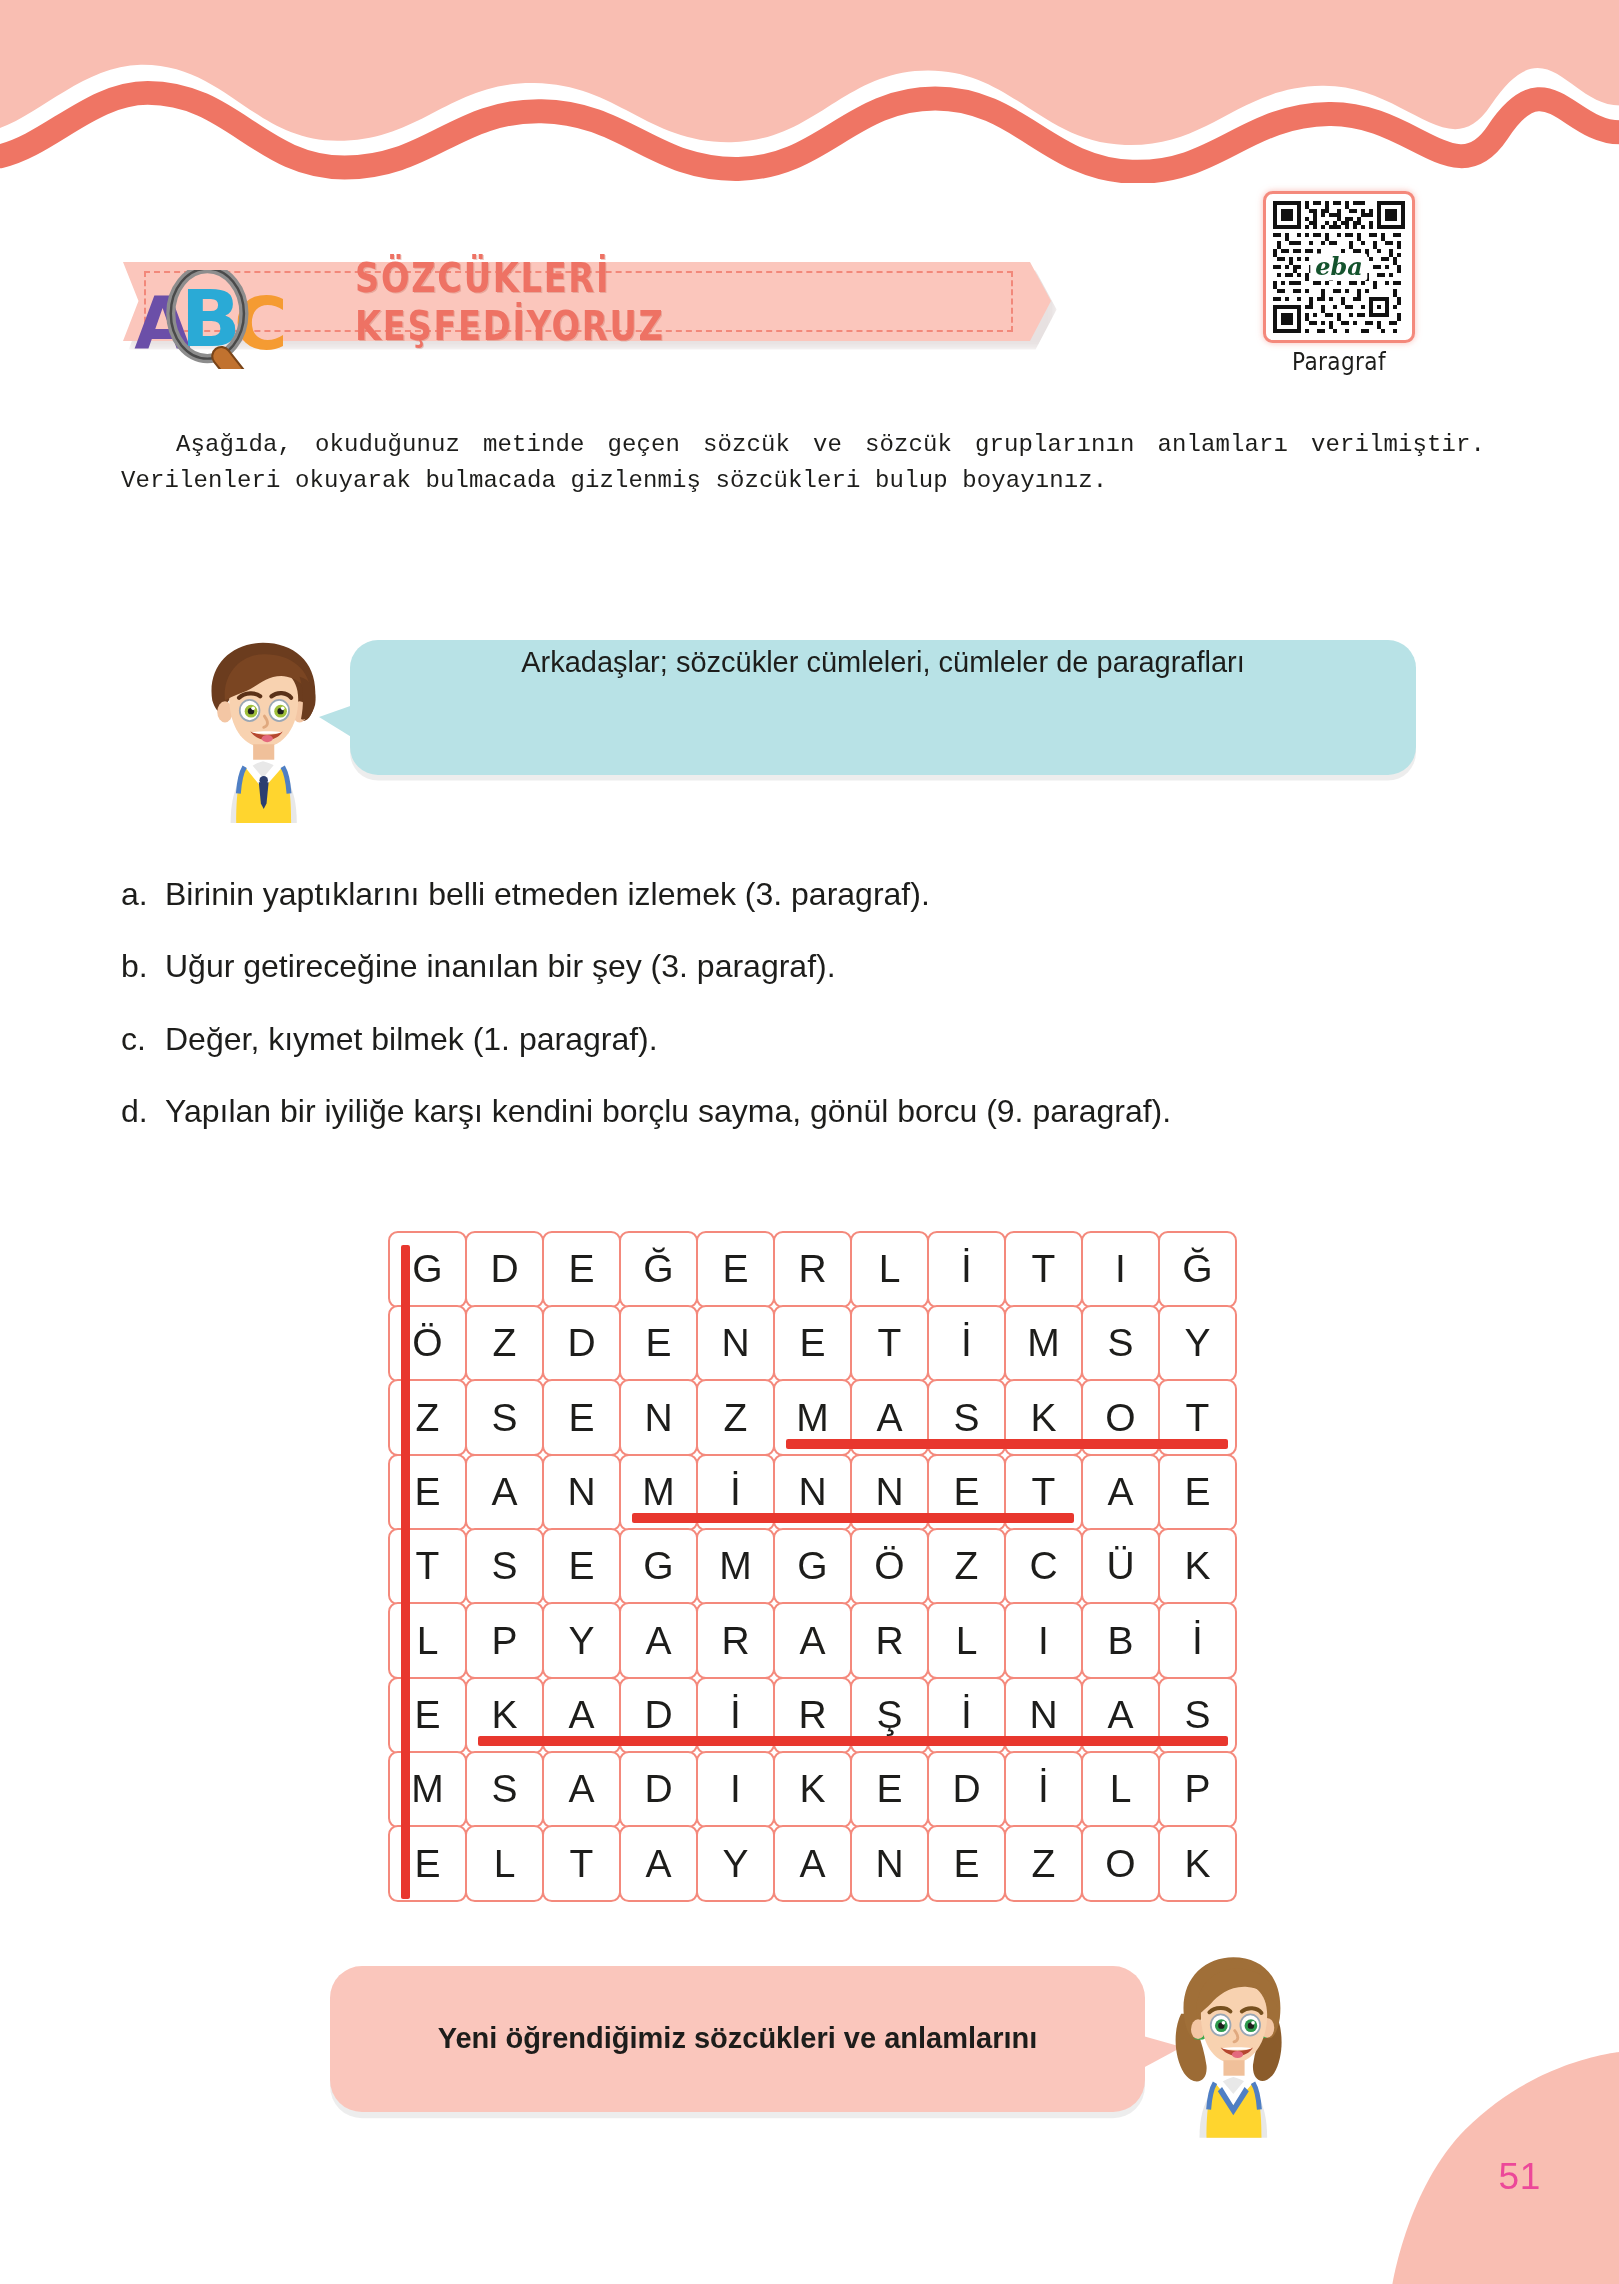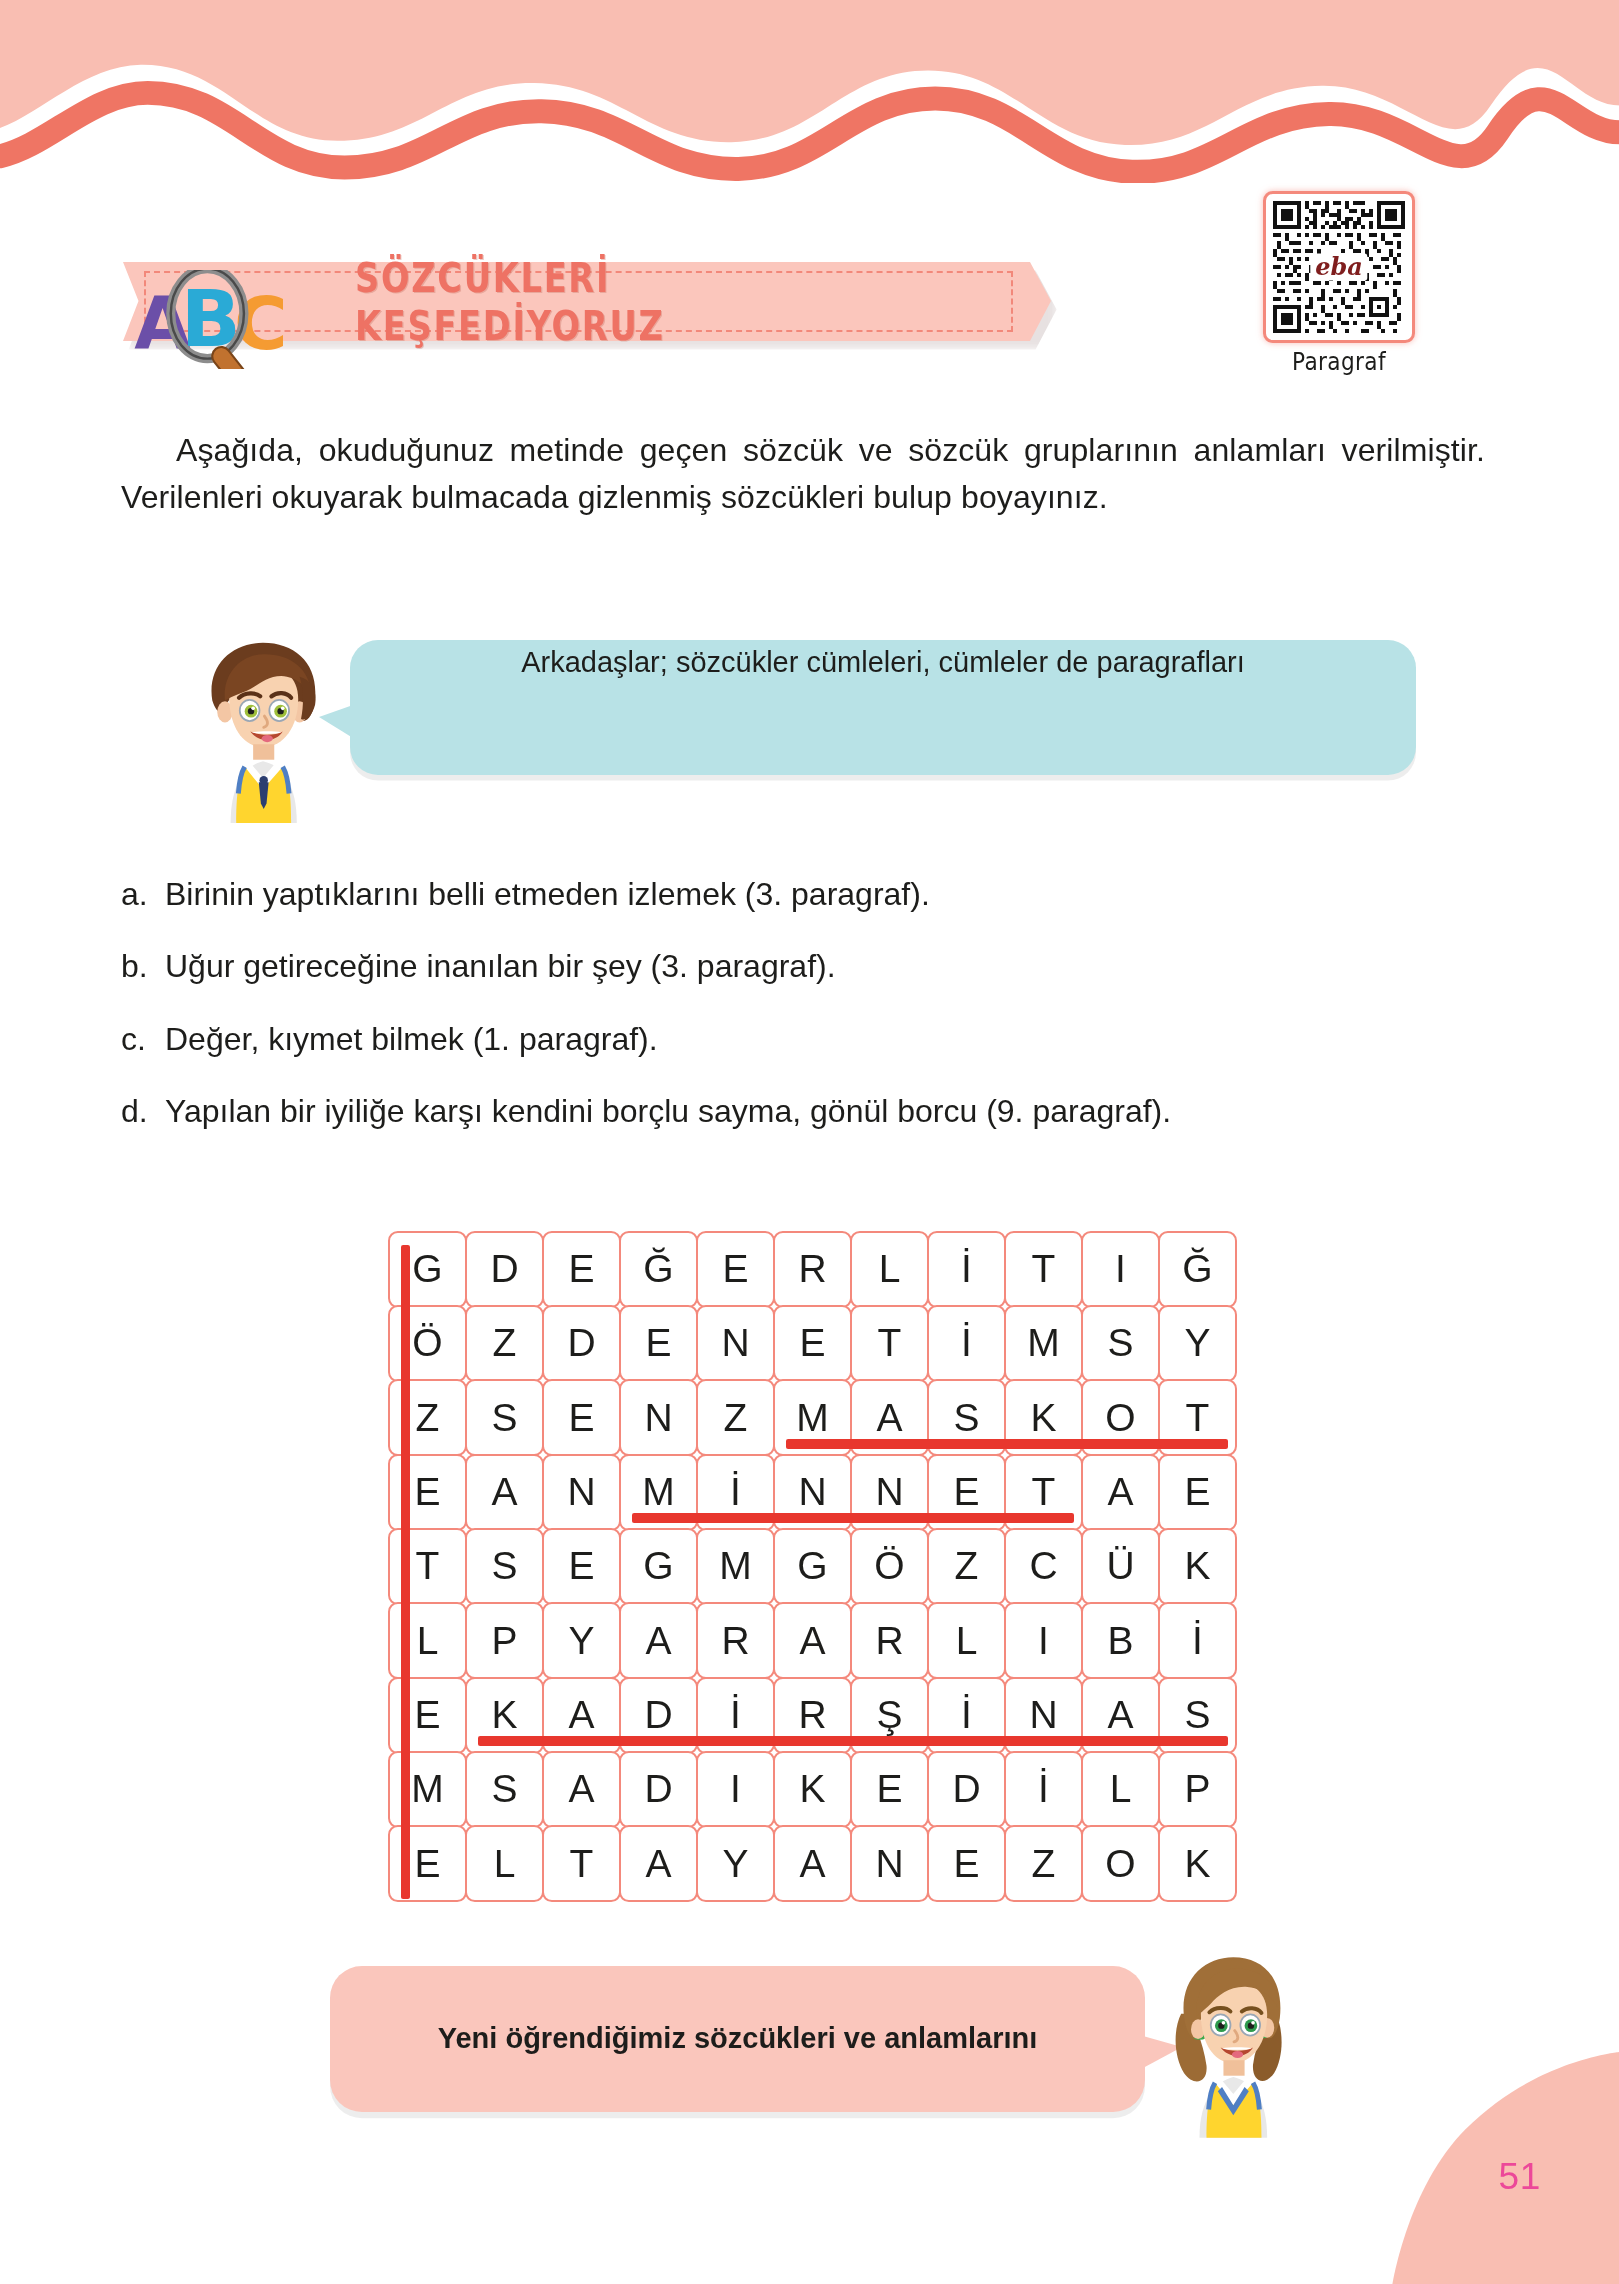--- a/index.html
+++ b/index.html
@@ -58,35 +58,35 @@
     width:152px;height:152px;box-sizing:border-box;
     border:3.5px solid #F4897C;border-radius:9.8px;background:#fff;
     padding:7px;box-shadow:0 0 6.3px rgba(244,137,124,.55);
     position:relative;
   }
   .qr-frame svg{display:block;width:100%;height:100%;}
   .qr-logo{
     position:absolute;left:50%;top:50%;transform:translate(-50%,-50%);
     background:#fff;padding:1.4px 4.9px;border-radius:2.8px;
     font-family:"DejaVu Serif", serif;font-style:italic;font-weight:bold;
-    font-size:24px;color:#7f1d1d;line-height:1;
+    font-size:24px;color:#14532d;line-height:1;
   }
   .qr-caption{
     text-align:center;margin-top:4.2px;
     font-family:"DejaVu Sans", sans-serif;
     font-size:24.6px;color:#1d1d1b;letter-spacing:0.4px;
     transform:scaleX(.88);
   }
 
   
   .intro{
     position:absolute;left:121px;top:427px;width:1364px;
-    font-size:32px;line-height:1.48;color:#1d1d1b;
+    font-size:24px;line-height:1.48;color:#1d1d1b;
     text-align:justify;text-indent:55px;
-    font-family:Liberation Sans, sans-serif;
+    font-family:Liberation Mono, monospace;
     letter-spacing:0.1px;
   }
 
   
   .boy-block{position:absolute;left:194px;top:633px;width:1265px;height:190px;}
   .boy-fig{position:absolute;left:0;top:0;width:138px;height:190px;}
   .boy-fig svg{display:block;}
   .bubble-blue{
     position:absolute;left:156px;top:7px;width:1066px;height:135px;
     background:#B8E2E6;border-radius:28px;

